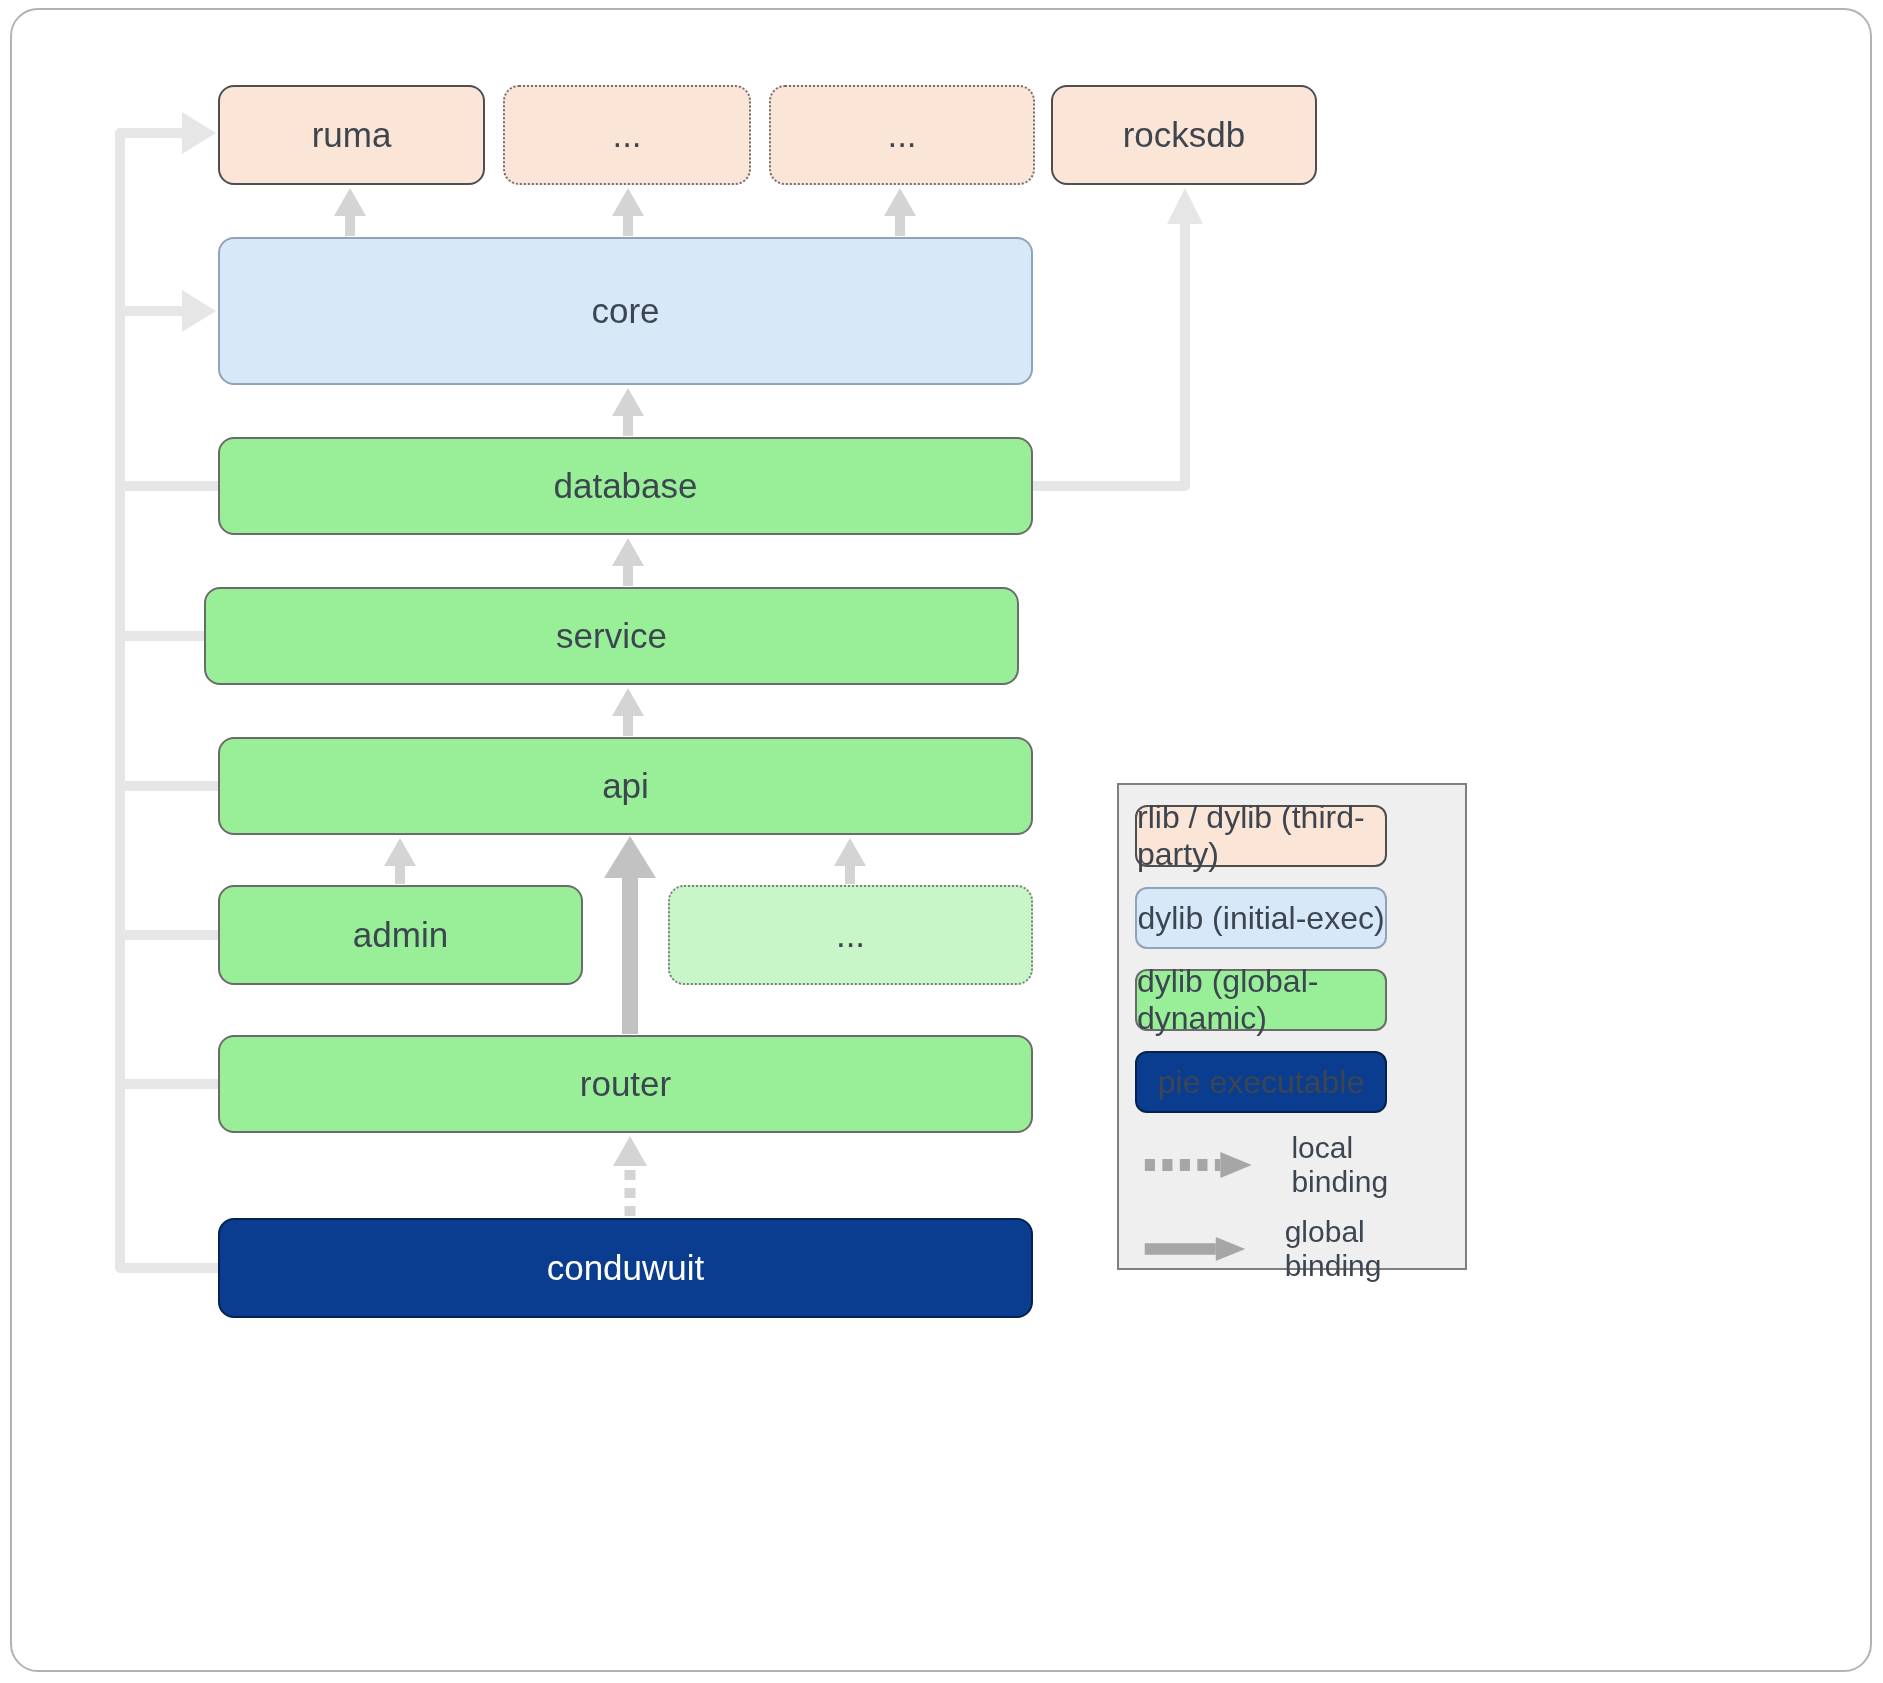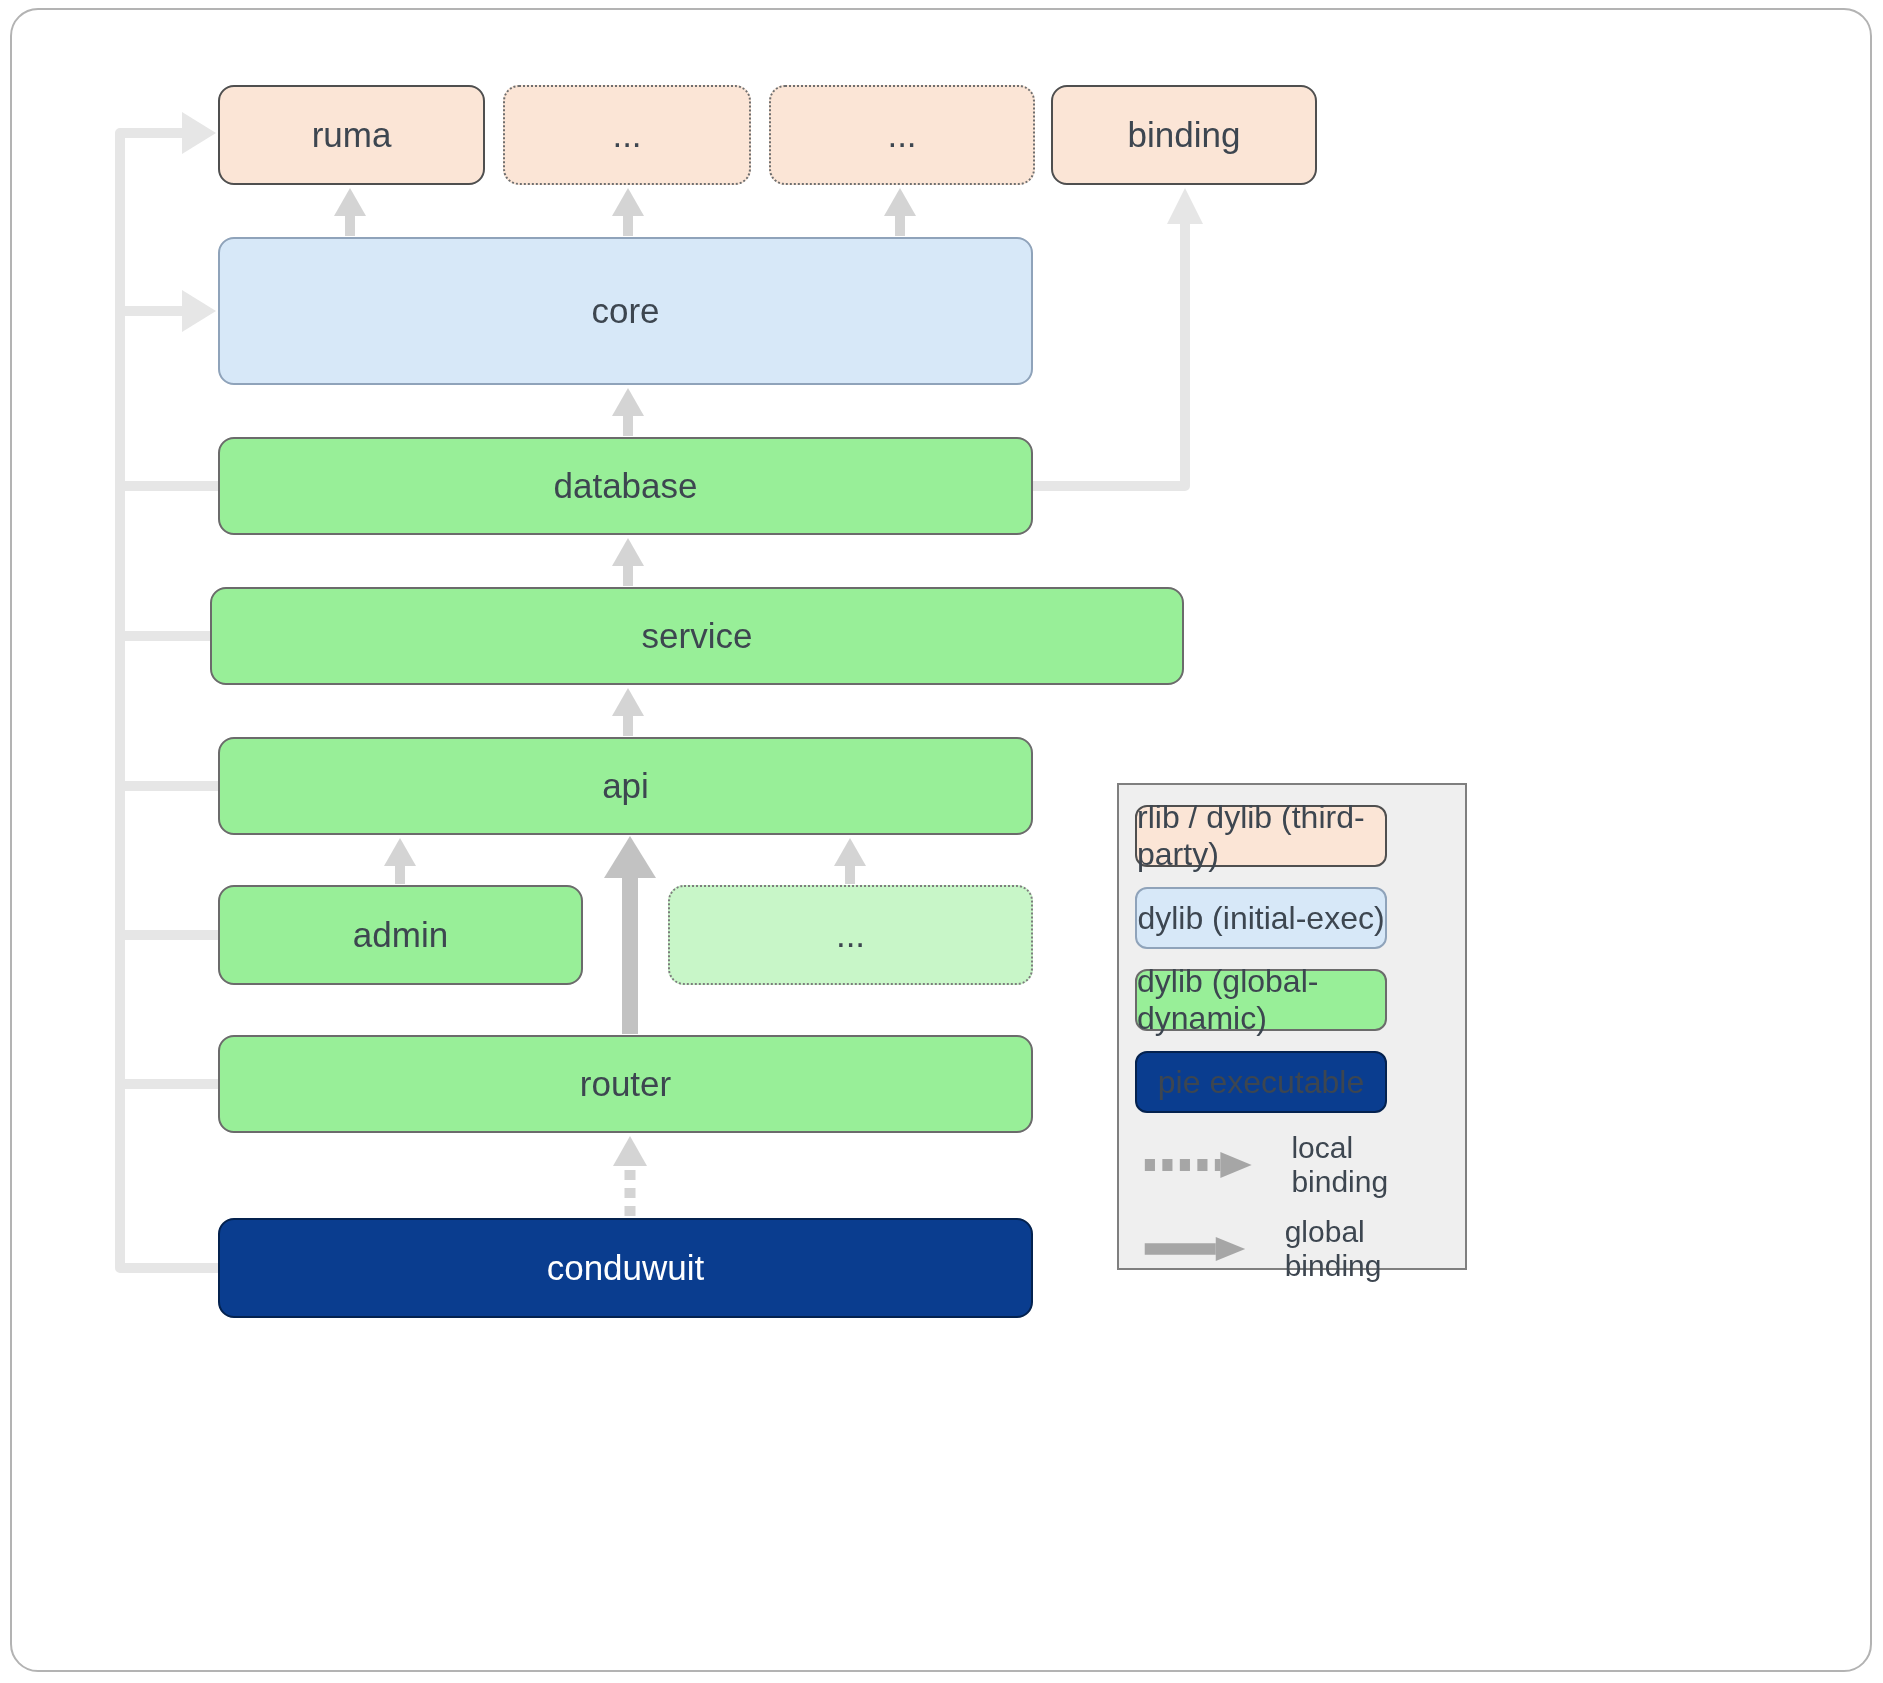--- a/index.html
+++ b/index.html
@@ -41,21 +41,21 @@
   .green-faded { background: var(--global-dynamic-faded, #c8f6c8); border: 2px dotted #7d7d7d; }
   .navy        { background: var(--pie-executable, #0a3d8f);     border: 2px solid #04224f; color: var(--text-inverse, #ffffff); }
   .dotted      { border-style: dotted; border-width: 2px; border-color: #6f6f6f; }
 
   #n-ruma      { left: 218px;  top: 85px;   width: 267px; height: 100px; }
   #n-dots1     { left: 503px;  top: 85px;   width: 248px; height: 100px; }
   #n-dots2     { left: 769px;  top: 85px;   width: 266px; height: 100px; }
   #n-rocksdb   { left: 1051px; top: 85px;   width: 266px; height: 100px; }
   #n-core      { left: 218px;  top: 237px;  width: 815px; height: 148px; }
   #n-database  { left: 218px;  top: 437px;  width: 815px; height: 98px; }
-  #n-service   { left: 210px;  top: 587px;  width: 974px; height: 98px; }
+  #n-service   { left: 204px;  top: 587px;  width: 815px; height: 98px; }
   #n-api       { left: 218px;  top: 737px;  width: 815px; height: 98px; }
   #n-admin     { left: 218px;  top: 885px;  width: 365px; height: 100px; }
   #n-dotsmid   { left: 668px;  top: 885px;  width: 365px; height: 100px; }
   #n-router    { left: 218px;  top: 1035px; width: 815px; height: 98px; }
   #n-conduwuit { left: 218px;  top: 1218px; width: 815px; height: 100px; }
 
   .legend {
     position: absolute; left: 1117px; top: 783px;
     width: 350px; height: 487px;
     background: var(--legend-bg, #efefef);
@@ -121,21 +121,21 @@
     <line x1="630" y1="1034" x2="630" y2="872" class="s-strong" stroke-width="16"></line>
     <polygon points="604,878 630,836 656,878" class="f-strong"></polygon>
 
     <line x1="630" y1="1216" x2="630" y2="1170" class="s-mid" stroke-width="11" stroke-dasharray="10 8"></line>
     <polygon points="613,1166 630,1136 647,1166" class="f-mid"></polygon>
   </svg>
 
   <div class="node peach" id="n-ruma">ruma</div>
   <div class="node peach dotted" id="n-dots1">...</div>
   <div class="node peach dotted" id="n-dots2">...</div>
-  <div class="node peach" id="n-rocksdb">binding</div>
+  <div class="node peach" id="n-rocksdb">rocksdb</div>
 
   <div class="node blue" id="n-core">core</div>
 
   <div class="node green" id="n-database">database</div>
   <div class="node green" id="n-service">service</div>
   <div class="node green" id="n-api">api</div>
 
   <div class="node green" id="n-admin">admin</div>
   <div class="node green-faded" id="n-dotsmid">...</div>
 

